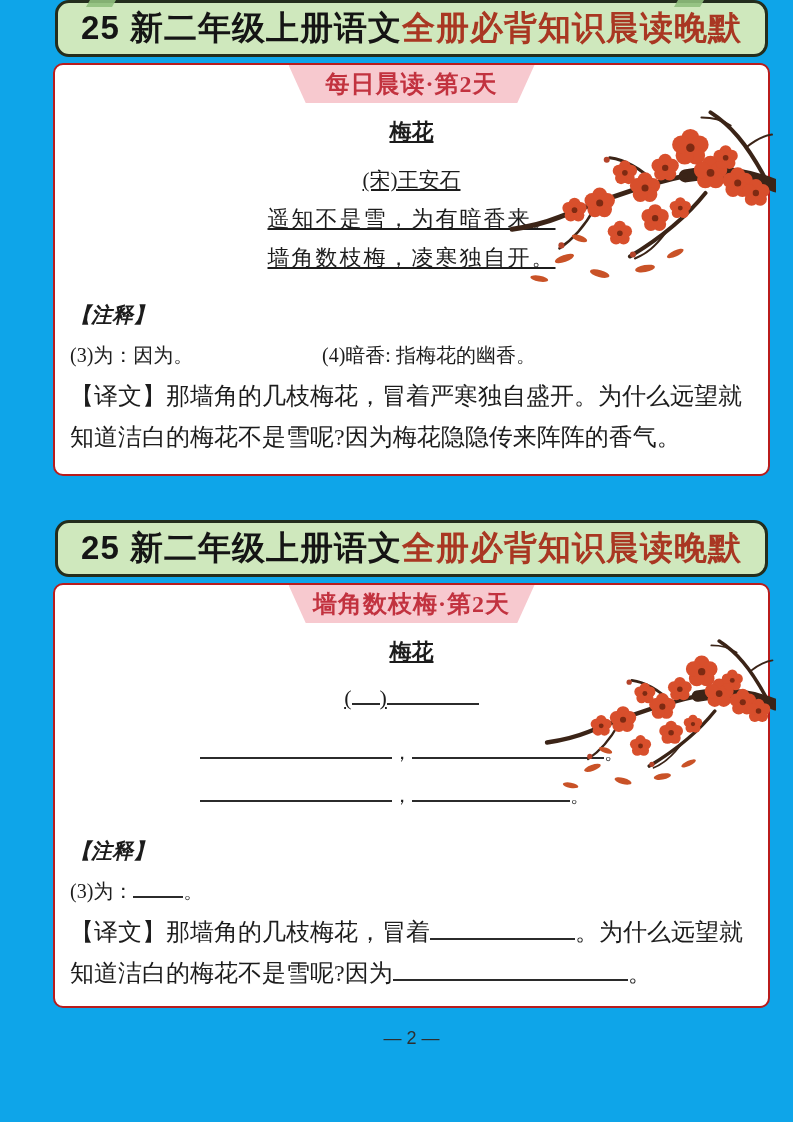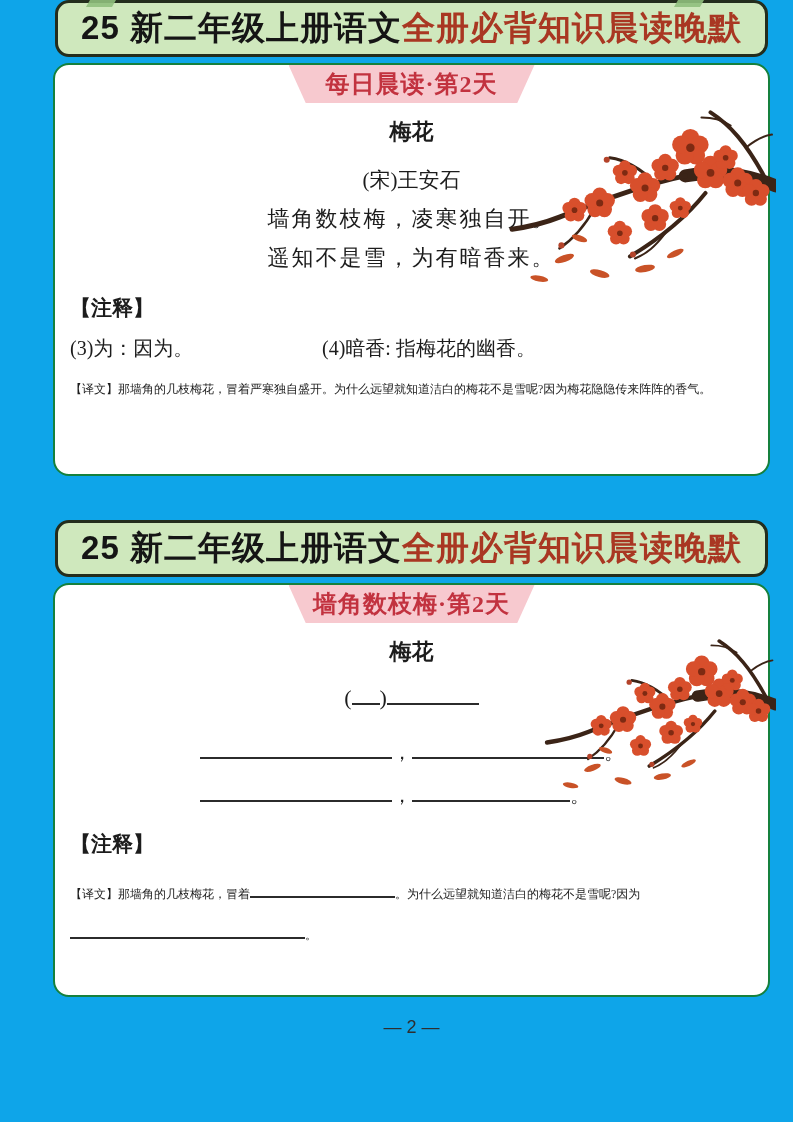--- a/index.html
+++ b/index.html
@@ -30,51 +30,51 @@
     white-space:nowrap;
   }
   .green-header:first-of-type{margin-top:58px;}
   .gh-black{color:#151515;}
   .gh-red{color:#a93722;}
 
   .section-box{
     box-sizing:border-box;
     position:relative;
     margin:6px 38px 0 38px;
-    border:2px solid #15803d;
-    border-radius:16px;
+    border:2px solid #b91c1c;
+    border-radius:10px;
     padding:0 15px 12px 15px;
     background:#ffffff;
   }
   .section-box.morning{min-height:413px;}
   .section-box.evening{min-height:414px;}
   .section-gap{height:44px;}
 
   .badge{
     margin:0 auto;
     width:246px;height:38px;
     background:#f7c9cf;
     clip-path:polygon(0 0,100% 0,93% 100%,7% 100%);
     display:flex;align-items:center;justify-content:center;
     color:#c2323f;font-weight:bold;font-size:24px;
     letter-spacing:1px;
   }
 
-  .poem{text-align:center;position:relative;z-index:2;}
+  .poem{text-align:center;position:relative;z-index:2;text-decoration:underline;}
   .poem-title{margin-top:14px;font-size:22px;line-height:30px;font-weight:bold;}
   .poem-author{margin-top:18px;font-size:21px;line-height:30px;}
   .poem-line{margin-top:9px;font-size:22px;line-height:30px;letter-spacing:2px;}
 
-  .notes-heading{margin-top:20px;font-size:21px;line-height:30px;font-weight:bold;}
+  .notes-heading{margin-top:27px;font-size:21px;line-height:30px;font-weight:bold;font-style:italic;}
   .notes-row{display:flex;margin-top:10px;font-size:20px;line-height:31px;white-space:nowrap;}
   .note-col1{width:252px;}
   .note-col2{width:262px;}
   .note-col3{flex:1;}
 
-  .translation{margin-top:5px;font-size:12px;line-height:41px;position:relative;z-index:2;}
+  .translation{margin-top:5px;font-size:24px;line-height:41px;position:relative;z-index:2;}
 
   .blank{
     display:inline-block;
     border-bottom:2px solid #2b2b2b;
     height:18px;
     vertical-align:baseline;
   }
   .author-blank-line{margin-top:15px;font-size:22px;line-height:32px;text-align:center;}
   .fill-line{margin-top:24px;padding-left:130px;font-size:20px;line-height:28px;text-align:left;position:relative;z-index:2;}
   .fill-line.second{margin-top:15px;}
@@ -153,22 +153,22 @@
   <div class="section-box morning">
     <div class="badge">每日晨读·第2天</div>
 
     <svg class="illu illu-morning" viewBox="0 0 270 210">
         <use href="#plum"></use>
       </svg>
 
     <div class="poem">
       <div class="poem-title">梅花</div>
       <div class="poem-author">(宋)王安石</div>
+      <div class="poem-line">遥知不是雪，为有暗香来。</div>
       <div class="poem-line">墙角数枝梅，凌寒独自开。</div>
-      <div class="poem-line">遥知不是雪，为有暗香来。</div>
     </div>
 
     <div class="notes-heading">【注释】</div>
     <div class="notes-row">
       <span class="note-col1">(3)为：因为。</span>
       <span class="note-col2">(4)暗香: 指梅花的幽香。</span>
     </div>
 
     <div class="translation">【译文】那墙角的几枝梅花，冒着严寒独自盛开。为什么远望就知道洁白的梅花不是雪呢?因为梅花隐隐传来阵阵的香气。</div>
   </div>
@@ -196,20 +196,21 @@
 
     <div class="fill-line">
       <span class="blank" style="width:192px"></span><span>，</span><span class="blank" style="width:192px"></span><span>。</span>
     </div>
     <div class="fill-line second">
       <span class="blank" style="width:192px"></span><span>，</span><span class="blank" style="width:158px"></span><span>。</span>
     </div>
 
     <div class="notes-heading">【注释】</div>
     <div class="notes-row">
+      <span class="note-col1"><span>(3)为：</span><span class="blank" style="width:50px"></span><span>。</span></span>
     </div>
 
     <div class="translation">
       <span>【译文】那墙角的几枝梅花，冒着</span><span class="blank" style="width:145px"></span><span>。为什么远望就知道洁白的梅花不是雪呢?因为</span><span class="blank" style="width:235px"></span><span>。</span>
     </div>
   </div>
 
   <div class="page-number">— 2 —</div>
 </div>
 

